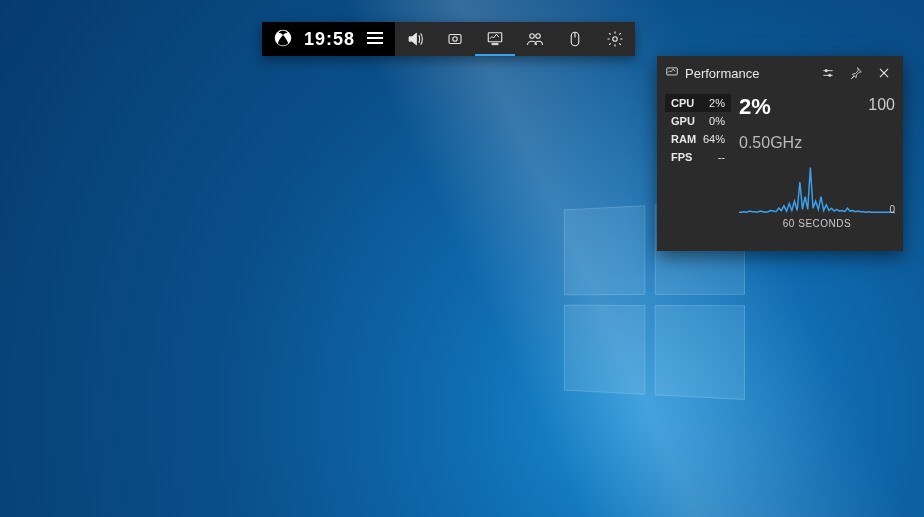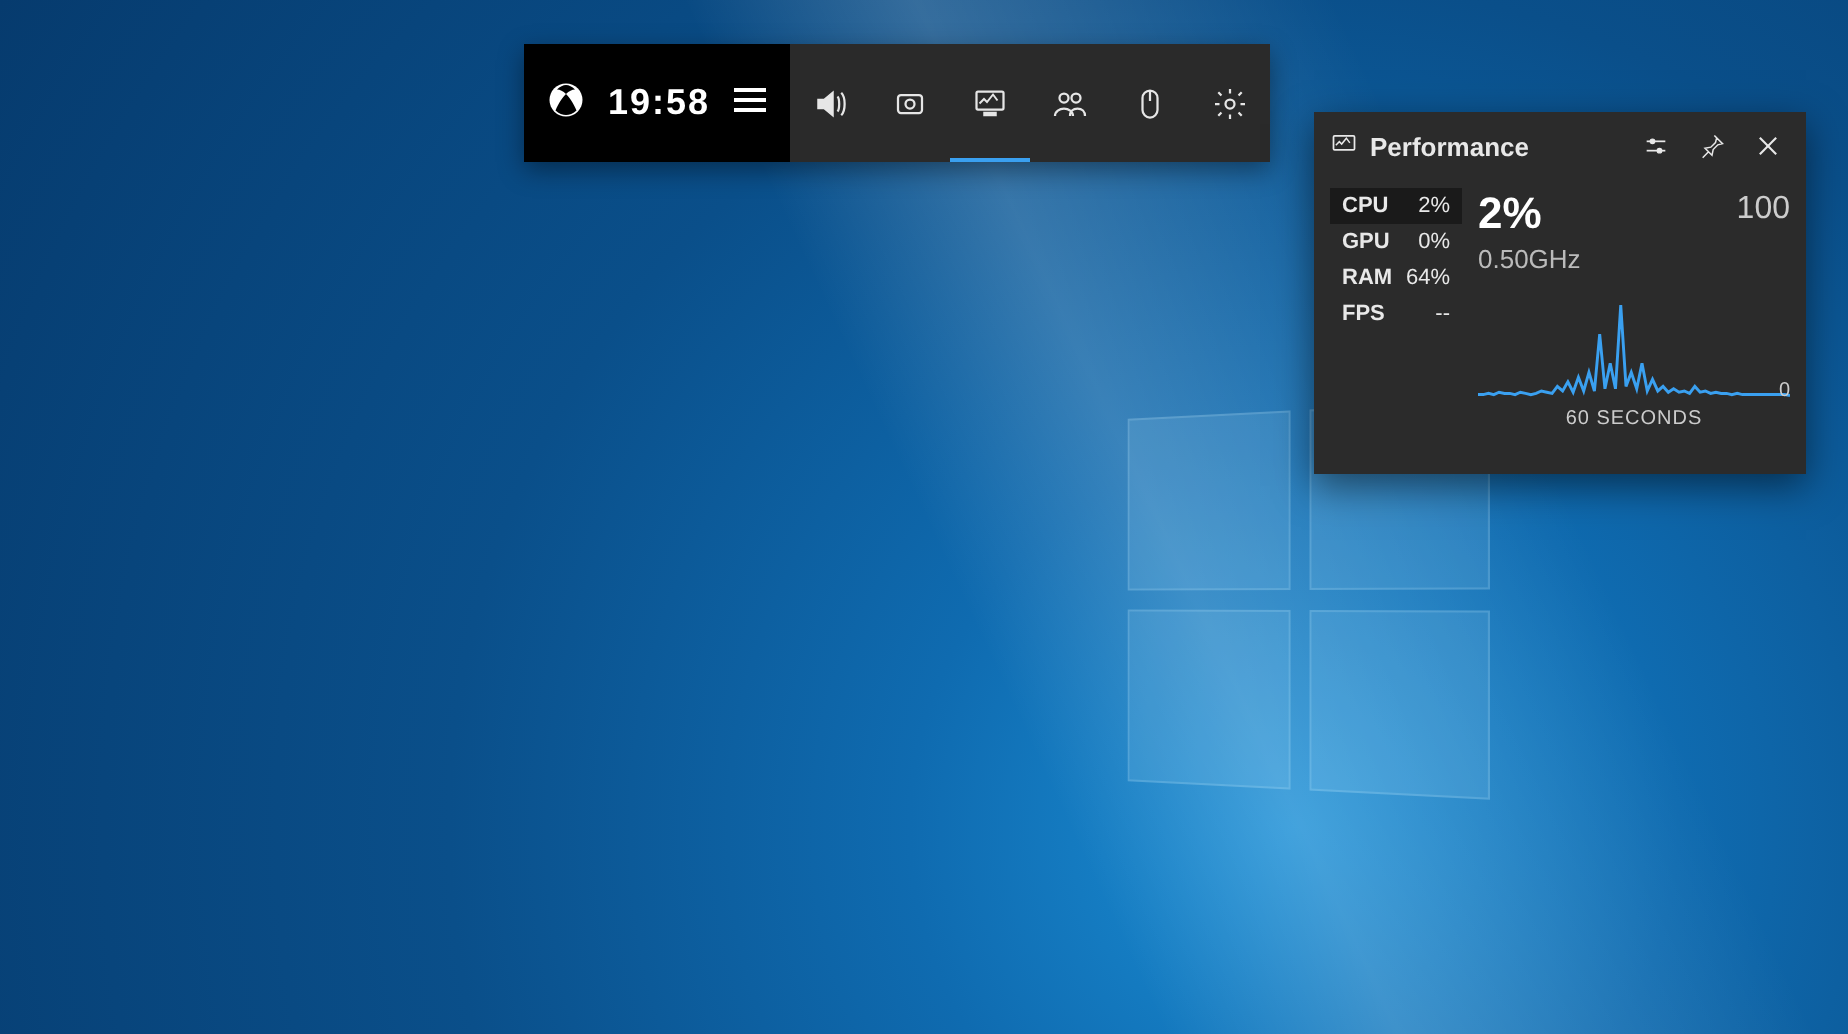--- a/index.html
+++ b/index.html
@@ -27,21 +27,21 @@
     opacity: 0.5;
   }
   .winlogo div {
     background: rgba(180,230,255,0.25);
     border: 1px solid rgba(200,240,255,0.4);
   }
   
   .gamebar {
     position: absolute;
     left: 262px; top: 22px;
-    height: 59px;
+    height: 34px;
     display: flex;
     align-items: stretch;
     color: #fff;
     font-size: 13px;
     box-shadow: 0 4px 12px rgba(0,0,0,0.4);
   }
   .gb-left {
     background: #000;
     display: flex; align-items: center;
     padding: 0 12px; gap: 12px;
@@ -68,34 +68,34 @@
     background: #2b2b2b;
     color: #e8e8e8;
     box-shadow: 0 6px 18px rgba(0,0,0,0.5);
     font-size: 11px;
   }
   .perf-title {
     display: flex; align-items: center;
     padding: 6px 8px;
     gap: 6px;
   }
-  .perf-title .ttext { flex: 1; font-size: 13px; font-weight: 700; }
+  .perf-title .ttext { flex: 1; font-size: 13px; font-weight: 400; }
   .perf-title svg { width: 14px; height: 14px; fill: #e8e8e8; stroke: #e8e8e8; }
   .tbtn { width: 22px; height: 22px; display: flex; align-items: center; justify-content: center; cursor: pointer; }
   .perf-body { display: flex; padding: 4px 8px 22px 8px; gap: 8px; }
   .stats { width: 66px; }
   .stat-row {
     display: flex; justify-content: space-between;
     padding: 3px 6px; font-size: 11px;
   }
   .stat-row.sel { background: #1a1a1a; }
   .stat-row .lab { font-weight: 600; }
   .chart-area { flex: 1; position: relative; }
   .bigpct { font-size: 22px; font-weight: 700; color: #fff; }
-  .freq { font-size: 13px; color: #bbb; margin-top: 2px; }
+  .freq { font-size: 16px; color: #bbb; margin-top: 14px; }
   .ymax { position: absolute; right: 0; top: 2px; font-size: 16px; color: #ccc; }
   .ymin { position: absolute; right: 0; bottom: 14px; font-size: 10px; color: #ccc; }
   .xlabel { font-size: 10px; color: #ccc; margin-top: 2px; letter-spacing: 0.5px; text-align: center; }
   .spark { width: 100%; height: 58px; margin-top: 4px; }
   .spark path { fill: none; stroke: #3aa0f0; stroke-width: 1.5; }
 </style>
 </head>
 <body>
 
 <div class="ray"></div>

